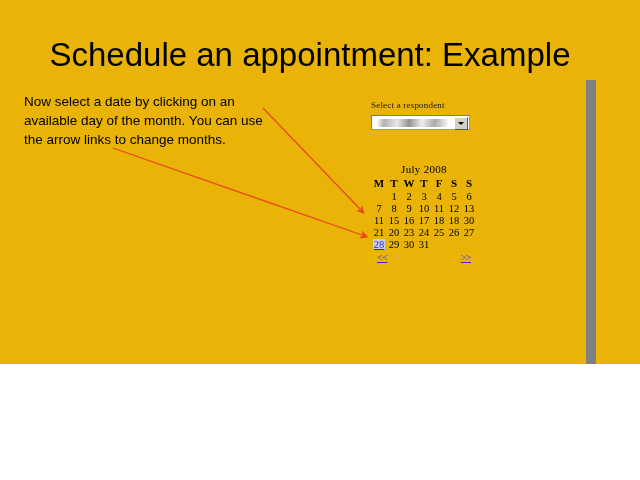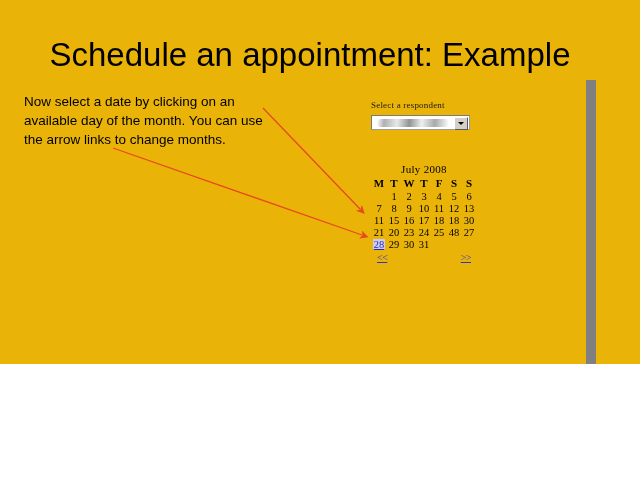--- a/index.html
+++ b/index.html
@@ -262,21 +262,21 @@
             <td>18</td>
             <td>18</td>
             <td>30</td>
           </tr>
           <tr>
             <td>21</td>
             <td>20</td>
             <td>23</td>
             <td>24</td>
             <td>25</td>
-            <td>48</td>
+            <td>26</td>
             <td>27</td>
           </tr>
           <tr>
             <td class="day-selected"><span>28</span></td>
             <td>29</td>
             <td>30</td>
             <td>31</td>
             <td></td>
             <td></td>
             <td></td>

